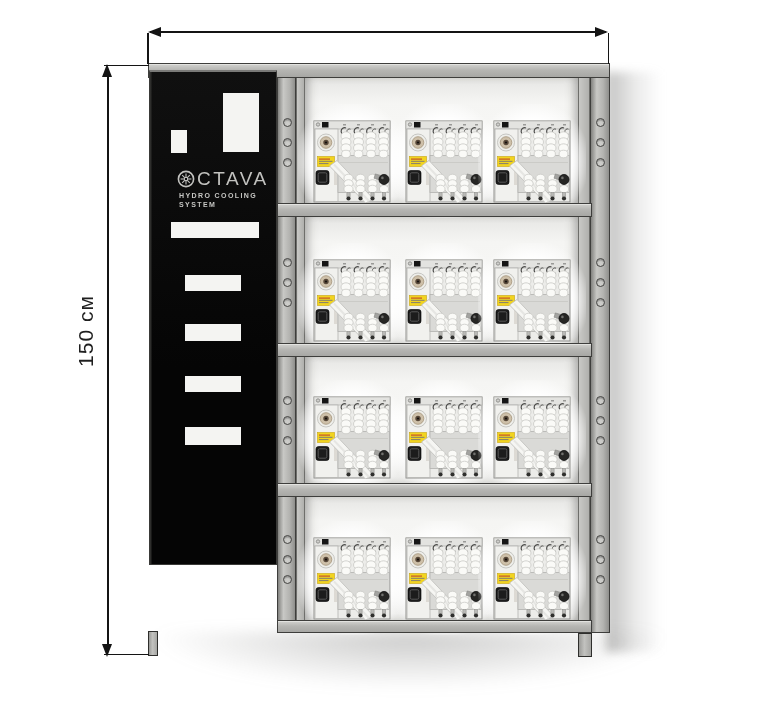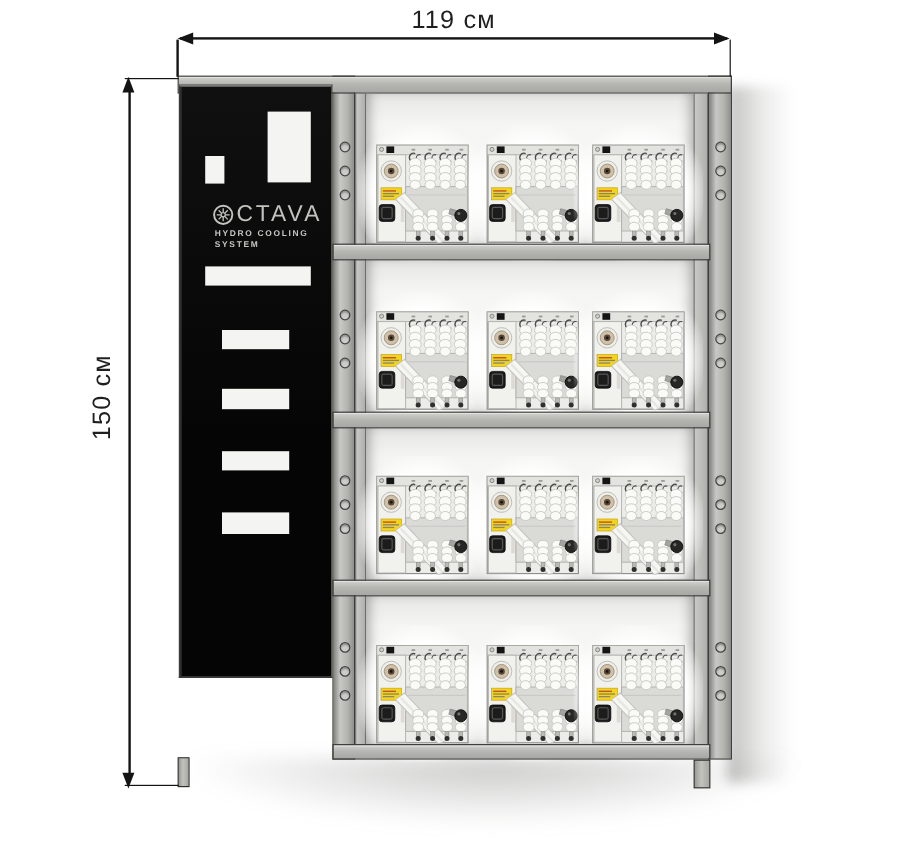--- a/index.html
+++ b/index.html
@@ -201,21 +201,20 @@
     <div class="cutout" style="left:35px;top:252px;width:56px;height:17px;"></div>
     <div class="cutout" style="left:35px;top:304px;width:56px;height:16px;"></div>
     <div class="cutout" style="left:35px;top:355px;width:56px;height:18px;"></div>
   </div>
 
   <div class="dim dim-line-h" style="left:150px;top:31px;width:456px;"></div>
   <div class="arr arr-left" style="left:148px;top:26.5px;"></div>
   <div class="arr arr-right" style="left:595px;top:26.5px;"></div>
   <div class="tick-v" style="left:147px;top:33px;height:31px;"></div>
   <div class="tick-v" style="left:607.5px;top:33px;height:31px;"></div>
-  <div class="dim-label" style="left:318px;top:5px;width:120px;">119 см</div>
 
   <div class="dim dim-line-v" style="left:106.5px;top:72px;height:578px;"></div>
   <div class="arr arr-up" style="left:102px;top:64px;"></div>
   <div class="arr arr-down" style="left:102px;top:644px;"></div>
   <div class="tick-h" style="left:104px;top:64.5px;width:45px;"></div>
   <div class="tick-h" style="left:104px;top:653.5px;width:45px;"></div>
   <div class="dim-label" style="left:40px;top:319px;width:92px;transform:rotate(-90deg);">150 см</div>
 
 <div class="unit" style="left: 313px; top: 119px;">
       <svg viewBox="0 0 78 84">

